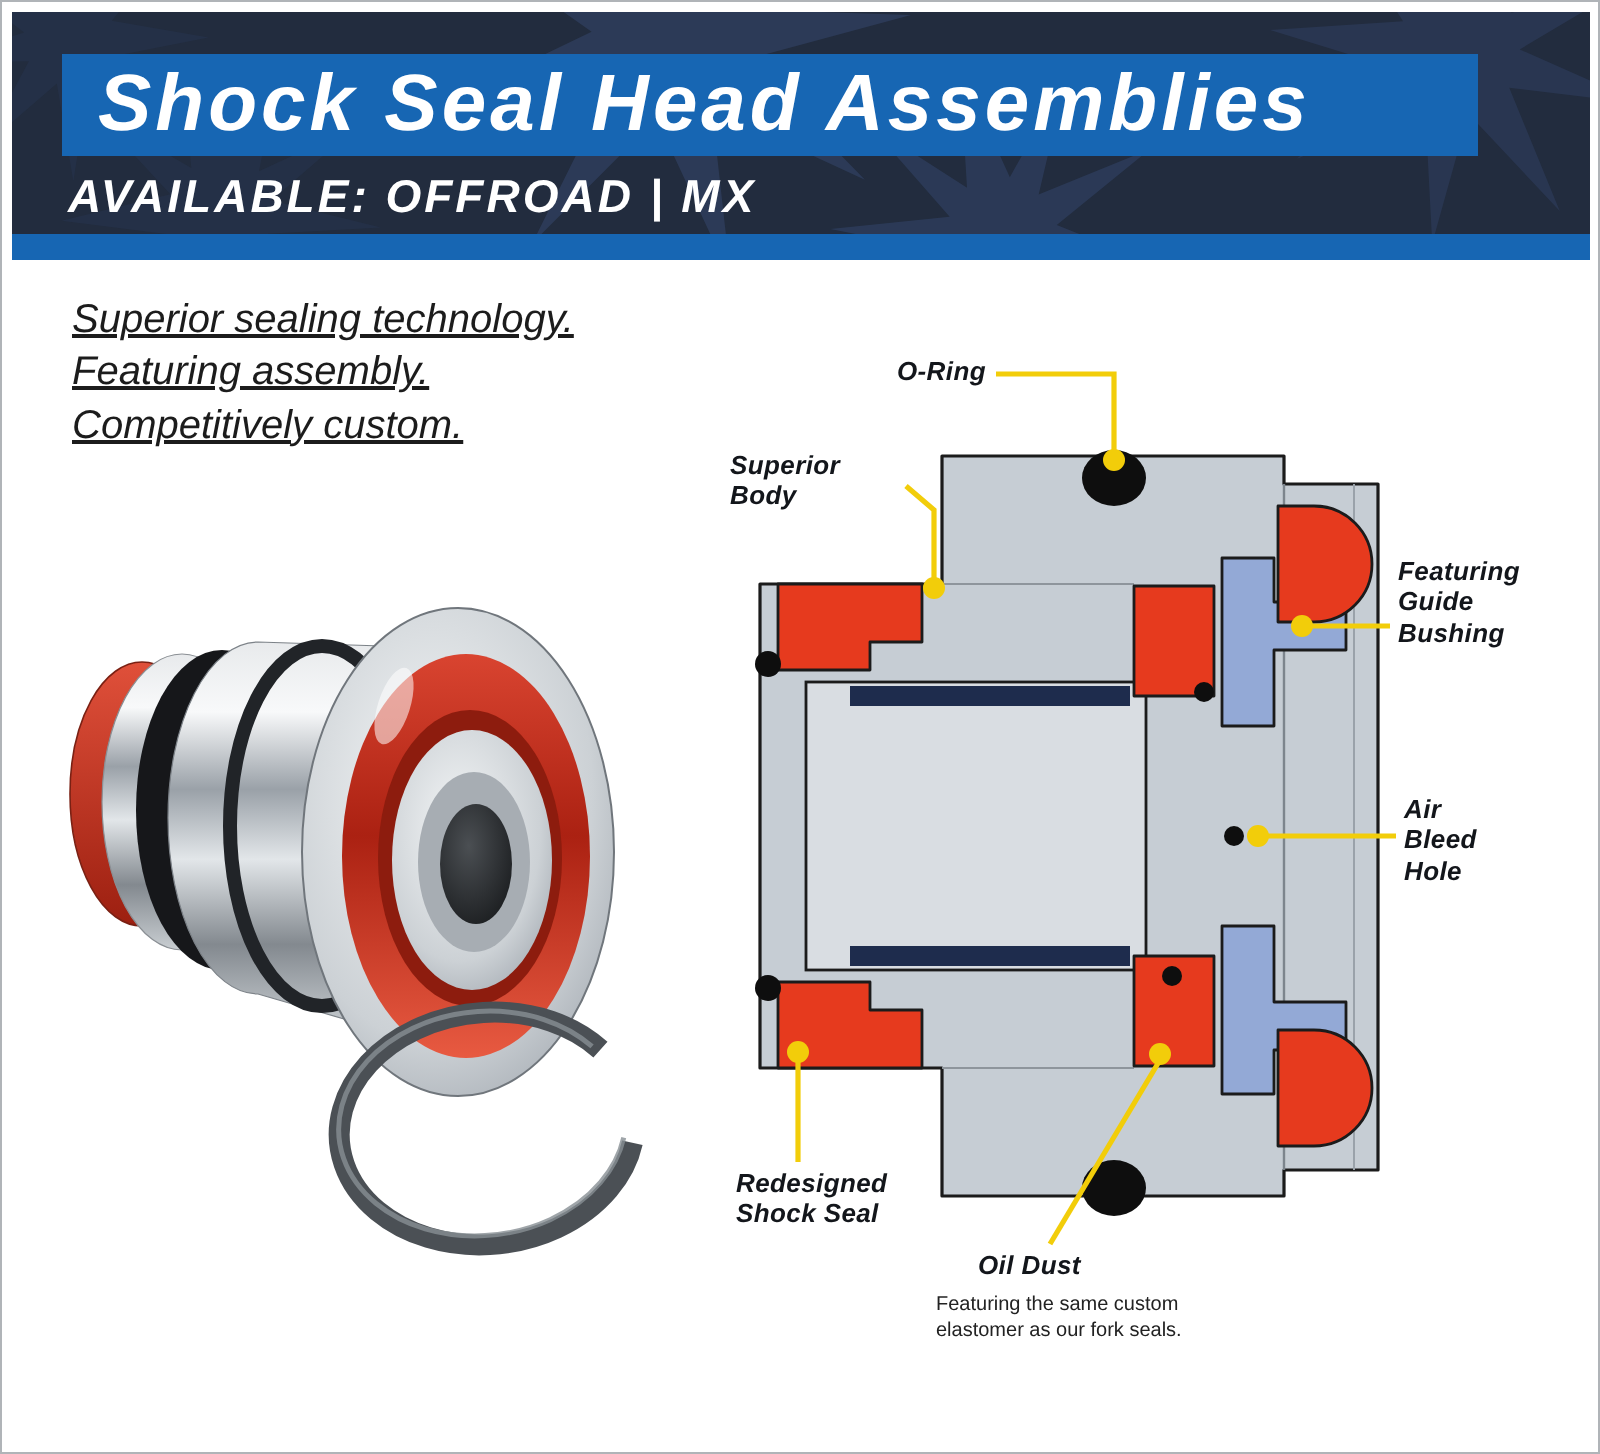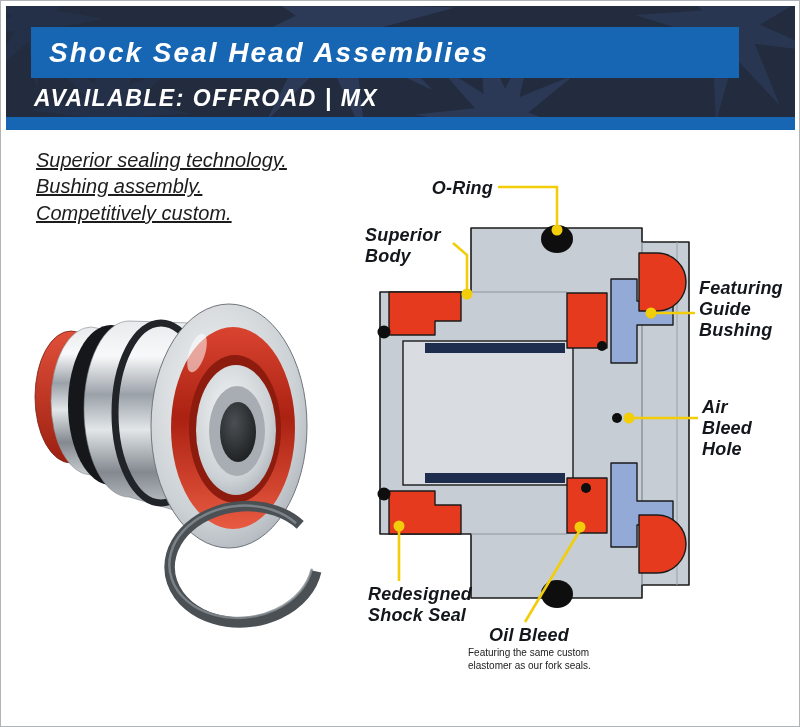--- a/index.html
+++ b/index.html
@@ -3,21 +3,21 @@
 <meta charset="utf-8">
 <style>
   html,body{margin:0;padding:0;}
   body{width:800px;height:727px;font-family:"Liberation Sans",sans-serif;background:#ffffff;}
   .page{position:relative;width:800px;height:727px;background:#fff;border:1px solid #b0b4b8;overflow:hidden;box-sizing:border-box;}
 
   
   .header{position:absolute;left:5px;top:5px;width:789px;height:111px;background:var(--navy);overflow:hidden;}
   .bursts{position:absolute;left:0;top:0;width:100%;height:100%;}
   .title-bar{position:absolute;left:25px;top:21px;width:708px;height:51px;background:var(--accent-blue);display:flex;align-items:center;padding-left:18px;box-sizing:border-box;}
-  .title{color:#fff;font-size:28px;font-weight:bold;font-style:italic;letter-spacing:2px;white-space:nowrap;margin:0;}
+  .title{color:#fff;font-size:40px;font-weight:bold;font-style:italic;letter-spacing:2px;white-space:nowrap;margin:0;}
   .subtitle{position:absolute;left:28px;top:79px;color:#fff;font-size:23px;font-weight:bold;font-style:italic;letter-spacing:1.5px;white-space:nowrap;}
   .stripe{position:absolute;left:5px;top:116px;width:789px;height:13px;background:var(--accent-blue);}
 
   
   .intro{position:absolute;left:35px;top:146px;font-size:20px;font-style:italic;color:#1c1c1c;line-height:1.32;}
   .intro p{margin:0;text-decoration:underline;}
 
   
   .photo-svg{position:absolute;left:15px;top:275px;}
   .diagram-svg{position:absolute;left:340px;top:168px;}
@@ -26,21 +26,21 @@
   .cs-light{fill:#d9dde2;stroke:#1b1b1b;stroke-width:1.4;}
   .cs-red{fill:var(--seal-red);stroke:#1b1b1b;stroke-width:1.4;stroke-linejoin:round;}
   .cs-blue{fill:var(--bushing-blue);stroke:#1b1b1b;stroke-width:1.4;stroke-linejoin:round;}
   .cs-black{fill:#0e0e0e;}
   .cs-navybar{fill:#1e2c4d;}
   .mline{stroke:#8e959c;stroke-width:1;fill:none;}
   .callout{stroke:var(--callout-yellow);stroke-width:2.6;fill:none;}
   .cdot{fill:var(--callout-yellow);}
 
   
-  .lbl{position:absolute;font-size:18px;font-weight:bold;font-style:italic;color:#13161b;line-height:1.18;white-space:pre-line;letter-spacing:.2px;}
+  .lbl{position:absolute;font-size:13px;font-weight:bold;font-style:italic;color:#13161b;line-height:1.18;white-space:pre-line;letter-spacing:.2px;}
   .lbl-right{text-align:right;}
   .note{position:absolute;left:467px;top:645px;width:210px;font-size:10px;color:#222;line-height:1.3;white-space:pre-line;}
 </style>
 </head>
 <body>
 
 <div class="page">
 
   <div class="header">
     <svg class="bursts" viewBox="0 0 790 111" preserveAspectRatio="none">
@@ -55,21 +55,21 @@
     </svg>
     <div class="title-bar">
       <h1 class="title">Shock Seal Head Assemblies</h1>
     </div>
     <div class="subtitle">AVAILABLE: OFFROAD | MX</div>
   </div>
   <div class="stripe"></div>
 
   <div class="intro">
     <p>Superior sealing technology.</p>
-    <p>Bushing assembly.</p>
+    <p>Featuring assembly.</p>
     <p>Competitively custom.</p>
   </div>
 
   <svg class="photo-svg" width="340" height="370" viewBox="15 275 340 370">
     <defs>
       <linearGradient id="gBody" x1="0" y1="0" x2="0" y2="1">
         <stop offset="0" stop-color="#e8eaec"></stop>
           <stop offset="0.18" stop-color="#f8f9fa"></stop>
         <stop offset="0.38" stop-color="#9aa1a8"></stop>
           <stop offset="0.56" stop-color="#e2e6e9"></stop>
@@ -164,17 +164,17 @@
   <div class="lbl" style="left:364px;top:224px;">Superior
 Body</div>
   <div class="lbl" style="left:698px;top:277px;">Featuring
 Guide
 Bushing</div>
   <div class="lbl" style="left:701px;top:396px;">Air
 Bleed
 Hole</div>
   <div class="lbl" style="left:367px;top:583px;">Redesigned
 Shock Seal</div>
-  <div class="lbl" style="left:488px;top:624px;">Oil Bleed</div>
+  <div class="lbl" style="left:488px;top:624px;">Oil Dust</div>
   <div class="note">Featuring the same custom
 elastomer as our fork seals.</div>
 
 </div>
 
 </body></html>

